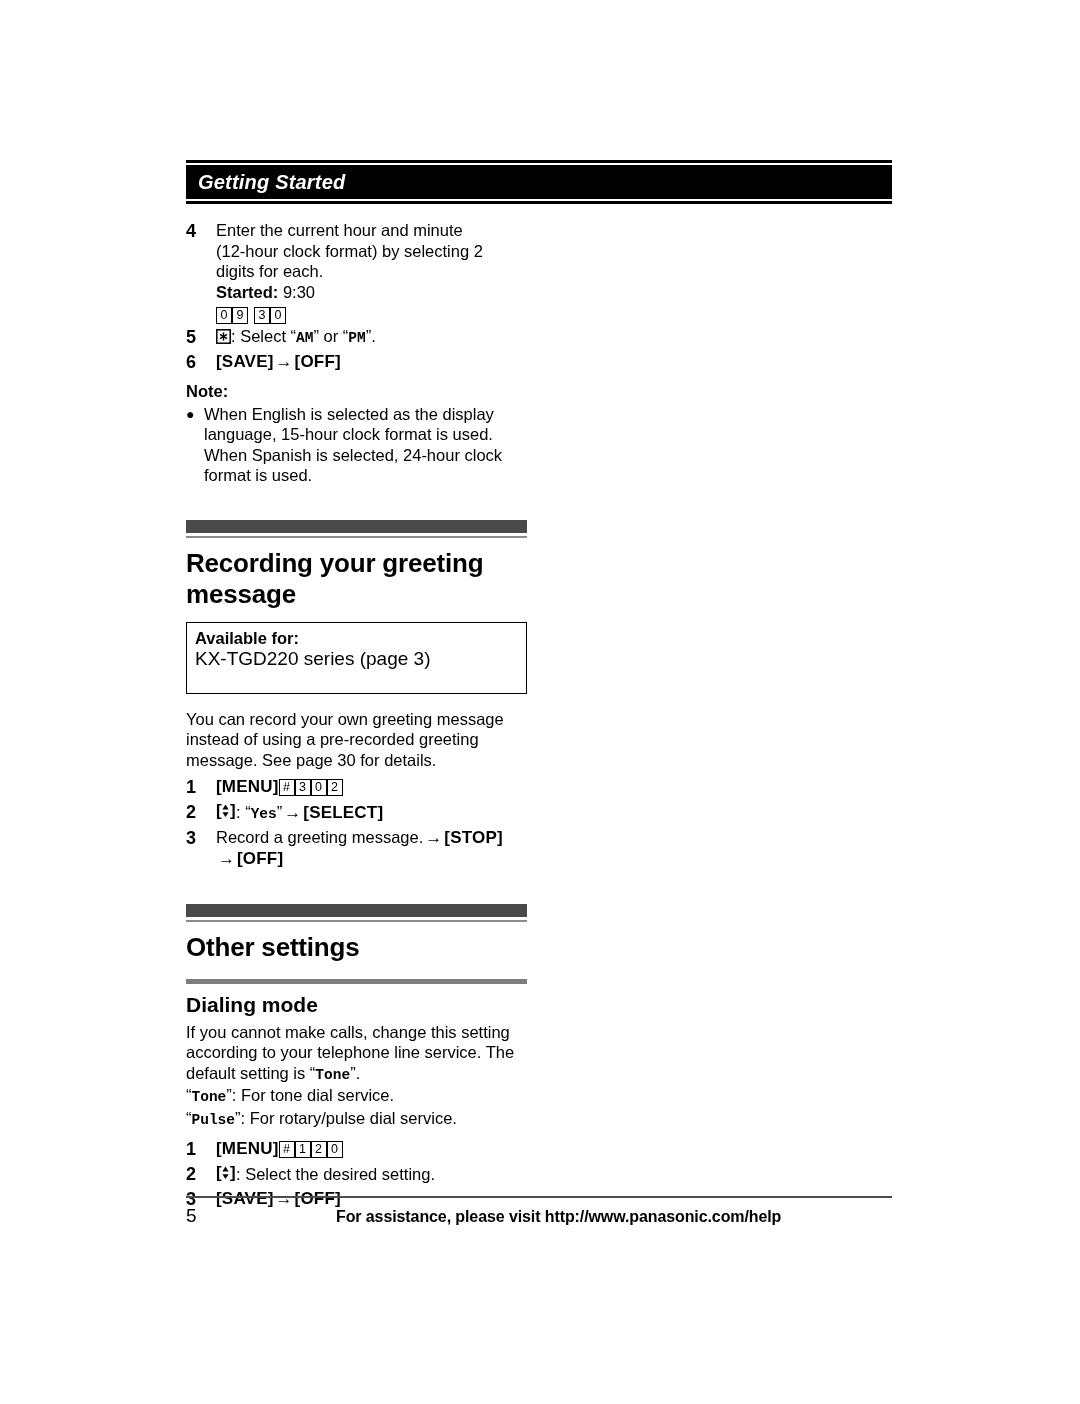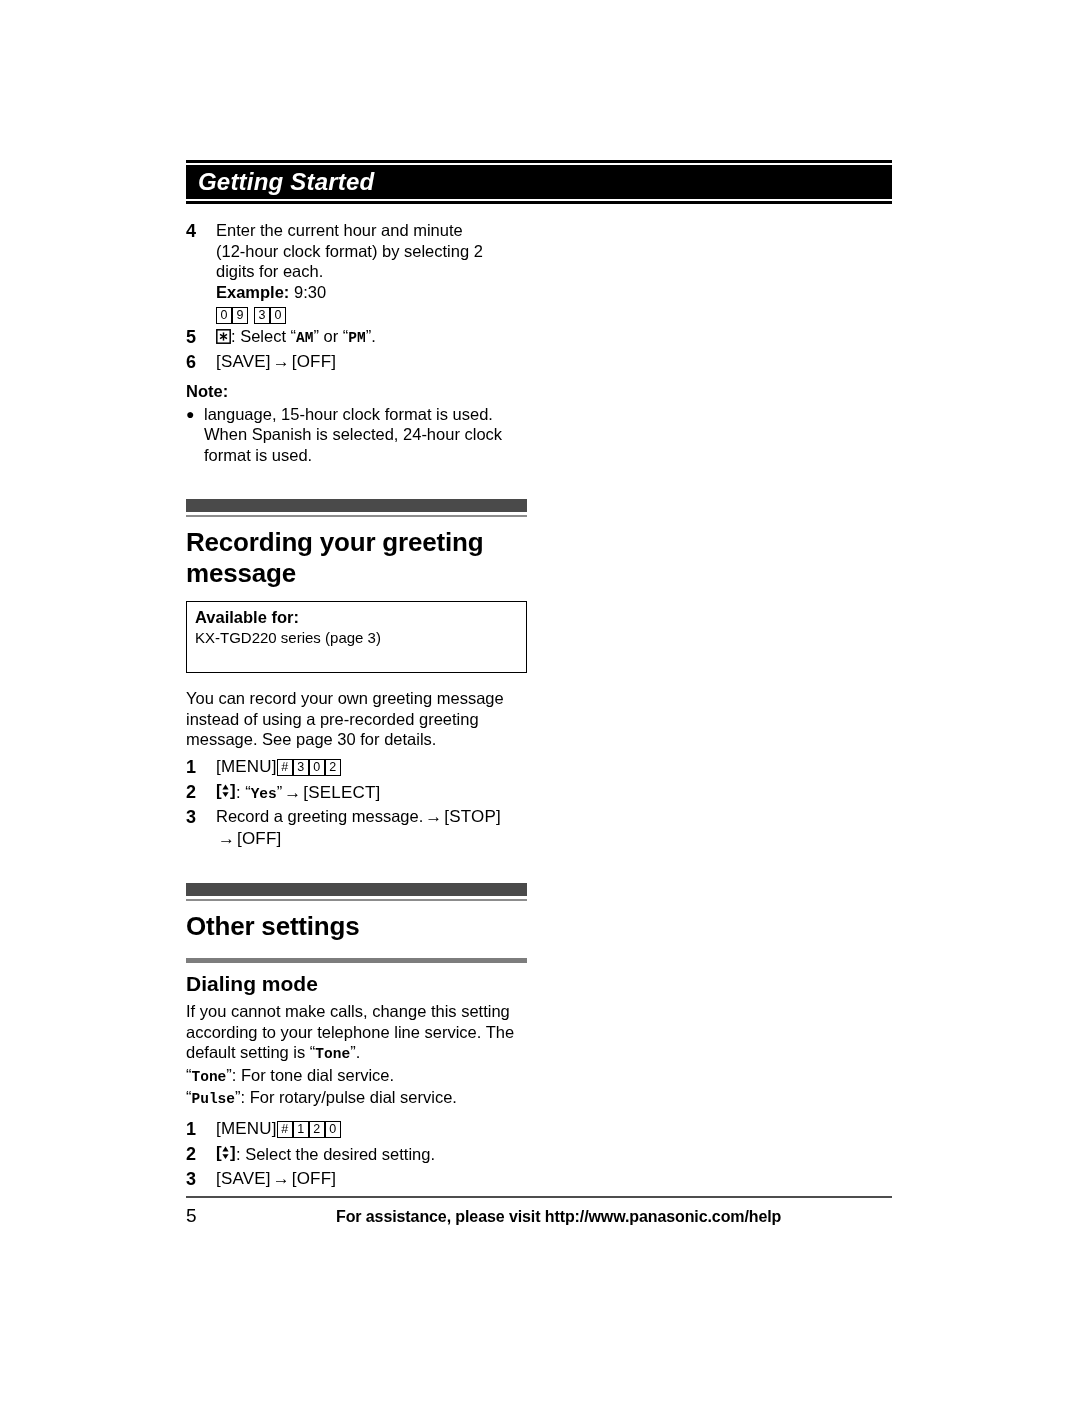--- a/index.html
+++ b/index.html
@@ -46,21 +46,21 @@
     height: 34px;
     display: flex;
     align-items: center;
     padding-left: 12px;
     box-sizing: border-box;
   }
   .runhead-title {
     color: #ffffff;
     font-weight: bold;
     font-style: italic;
-    font-size: 24px;
+    font-size: 20px;
     letter-spacing: 0.2px;
   }
   .runhead-rule-bot {
     height: 3px;
     background: #000;
     border-top: 2px solid #ffffff;
   }
 
   
   .body-col {
@@ -87,21 +87,21 @@
     font-size: 16.5px;
     line-height: 20.5px;
   }
   .step-body .ln { display: block; }
 
   
   b.k { font-weight: bold; }
 
   
   .keylbl {
-    font-weight: normal;
+    font-weight: bold;
     font-size: 17px;
     letter-spacing: 0.2px;
     white-space: nowrap;
   }
   .arrow {
     font-weight: normal;
     font-size: 17px;
     padding: 0 2px;
   }
 
@@ -215,21 +215,21 @@
     box-sizing: border-box;
     padding: 5px 8px 24px 8px;
     margin-top: 12px;
   }
   .avail-head {
     font-weight: bold;
     font-size: 16.5px;
     line-height: 20px;
   }
   .avail-text {
-    font-size: 15px;
+    font-size: 19px;
     line-height: 21px;
   }
 
   
   .para {
     font-size: 16.5px;
     line-height: 20.5px;
     margin-top: 15px;
     margin-bottom: 6px;
   }
@@ -282,21 +282,21 @@
     </div>
 
     <div class="body-col">
 
       <div class="step">
         <div class="step-num">4</div>
         <div class="step-body">
           <span class="ln">Enter the current hour and minute</span>
           <span class="ln">(12-hour clock format) by selecting 2</span>
           <span class="ln">digits for each.</span>
-          <span class="ln example-line"><b class="k">Example:</b> <span>9:30</span></span>
+          <span class="ln example-line"><b class="k">Started:</b> <span>9:30</span></span>
           <span class="ln keyrow"><span class="dkey">0</span><span class="dkey tight0">9</span><span class="dkey gap">3</span><span class="dkey tight0">0</span></span>
         </div>
       </div>
 
       <div class="step">
         <div class="step-num">5</div>
         <div class="step-body">
           <span class="navkey">
             <svg width="15" height="15" viewBox="0 0 15 15" aria-hidden="true">
               <rect x="0.8" y="0.8" width="13.4" height="13.4" fill="#fff" stroke="#000" stroke-width="1.5"></rect>
@@ -314,20 +314,21 @@
         <div class="step-num">6</div>
         <div class="step-body">
           <span class="keylbl">[SAVE]</span><span class="arrow">→</span><span class="keylbl">[OFF]</span>
         </div>
       </div>
 
       <div class="note-head">Note:</div>
       <div class="bullet-item">
         <div class="bullet-dot">●</div>
         <div class="bullet-text">
+          <span class="ln">When English is selected as the display</span>
           <span class="ln">language, 15-hour clock format is used.</span>
           <span class="ln">When Spanish is selected, 24-hour clock</span>
           <span class="ln">format is used.</span>
         </div>
       </div>
 
       <div class="sec-block">
         <div class="sec-bar"></div>
         <div class="sec-bar-underline"></div>
         <div class="sec-title">Recording your greeting message</div>

